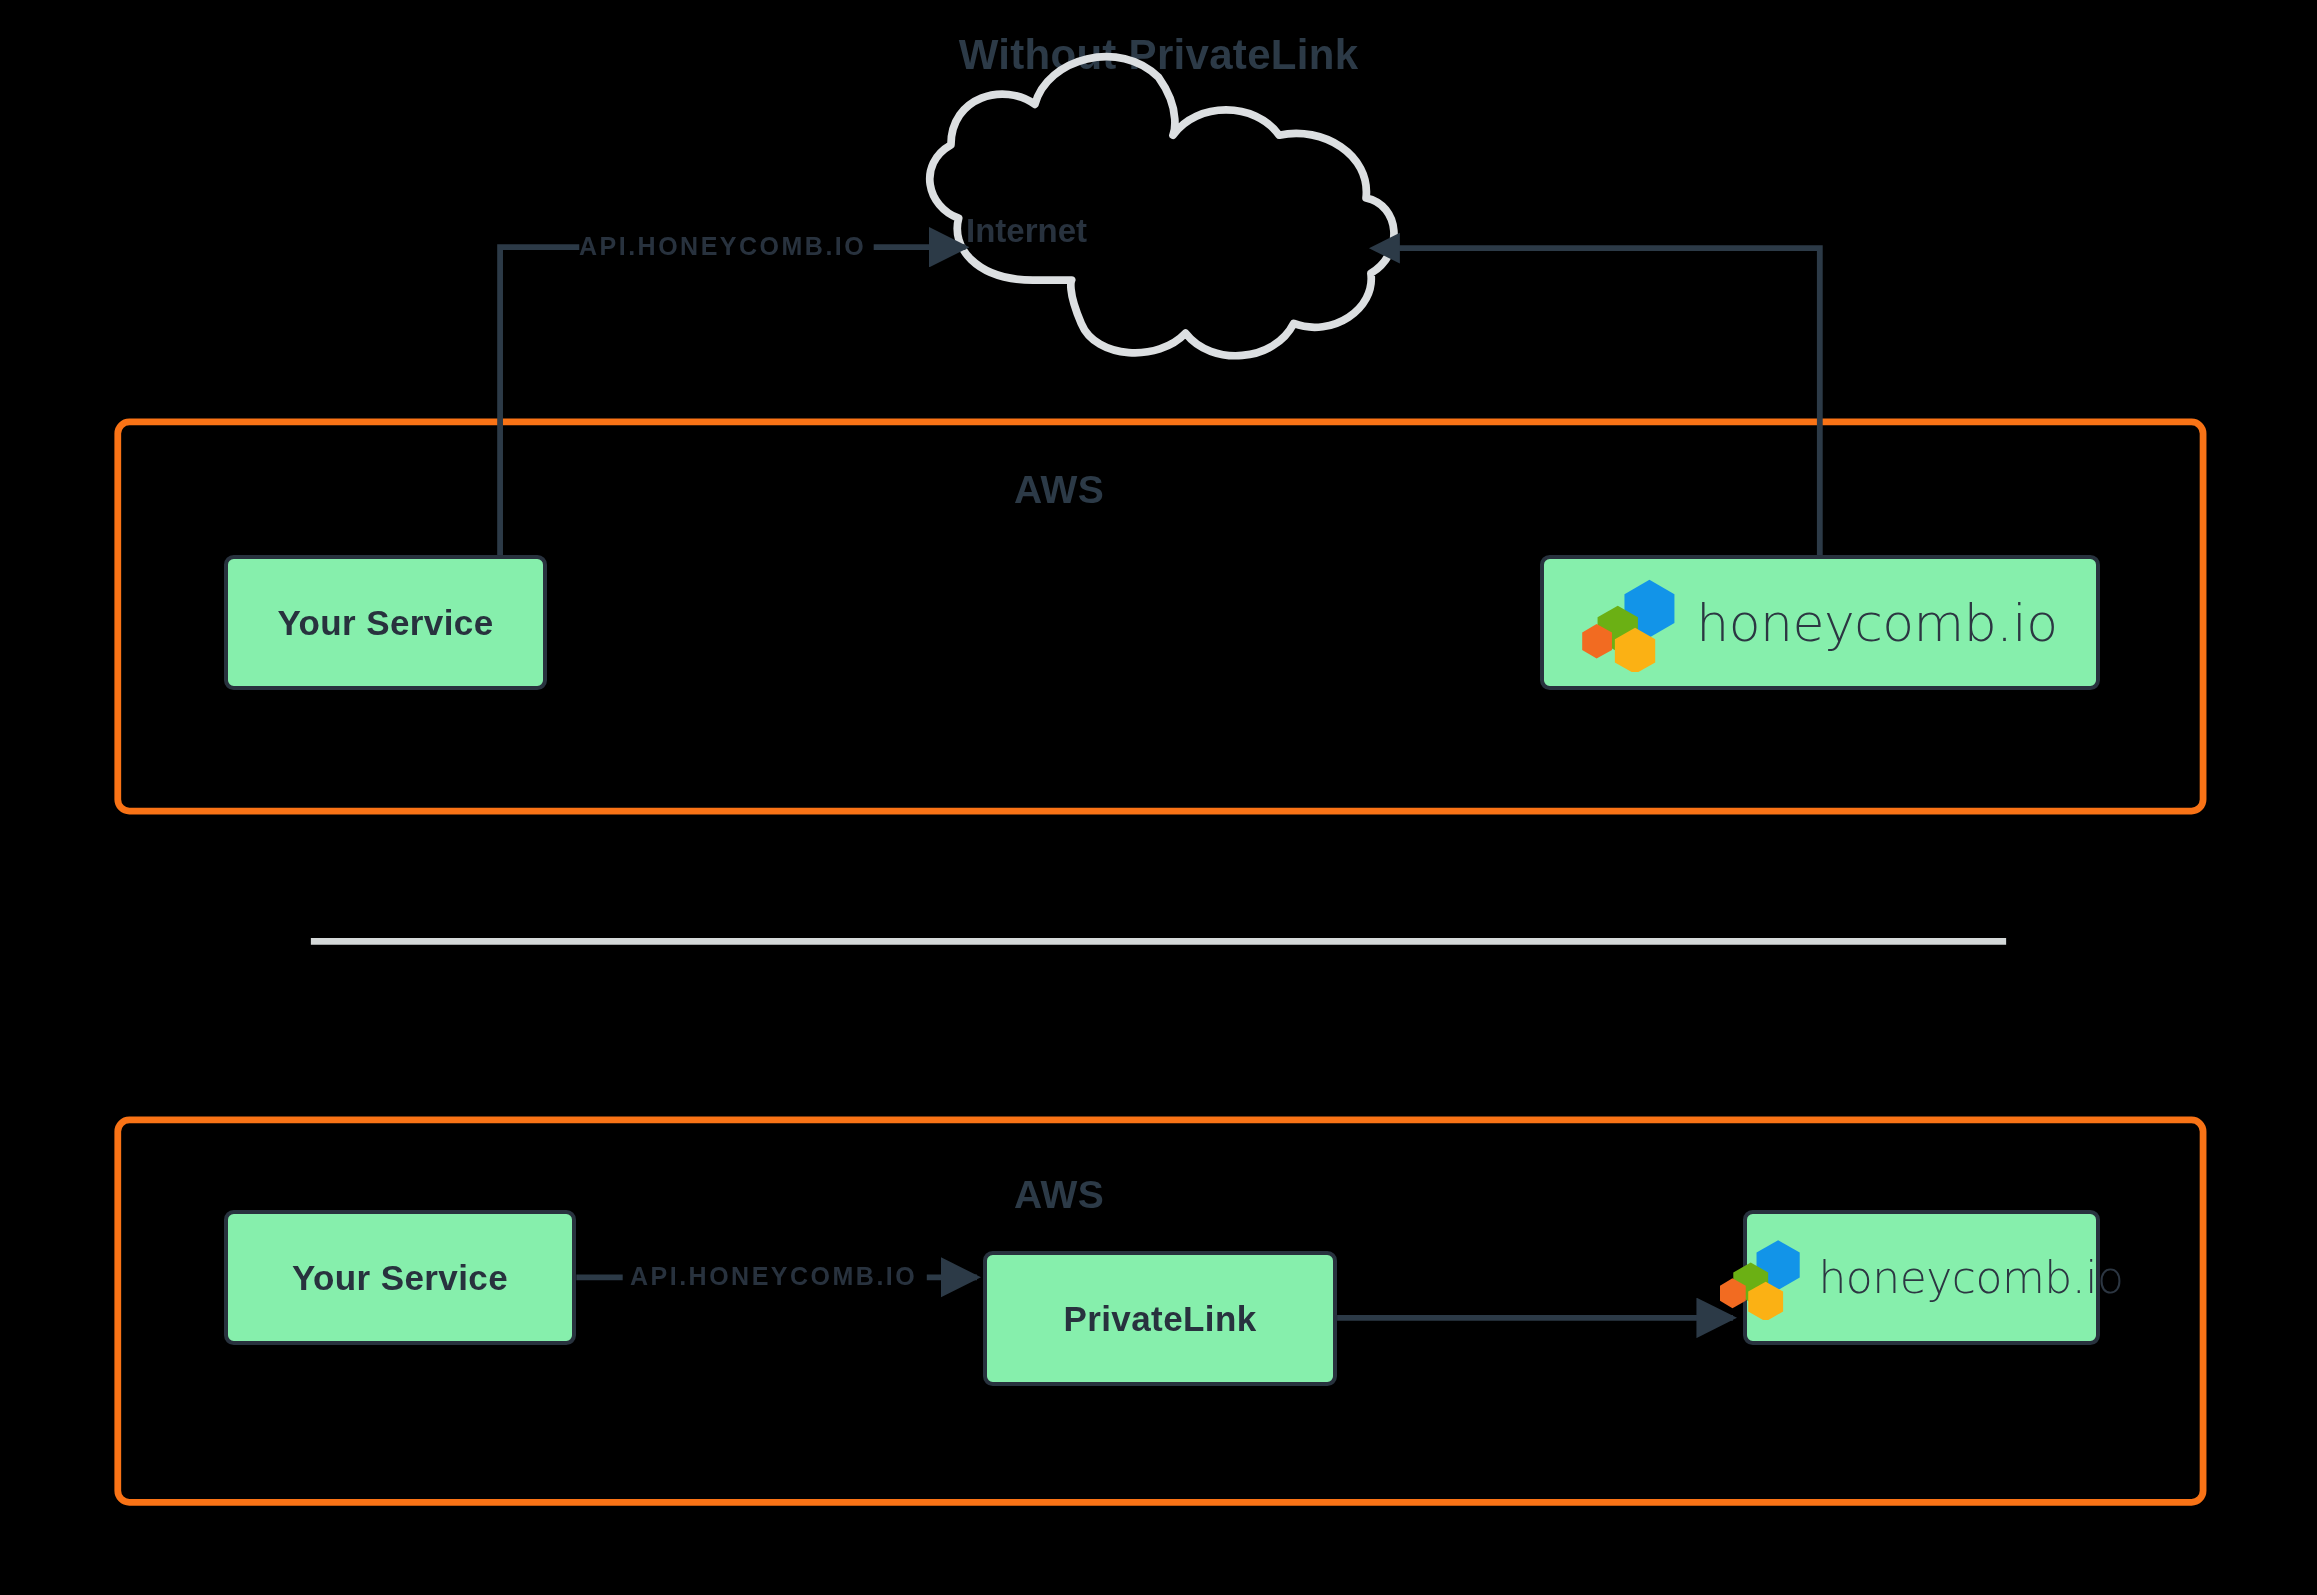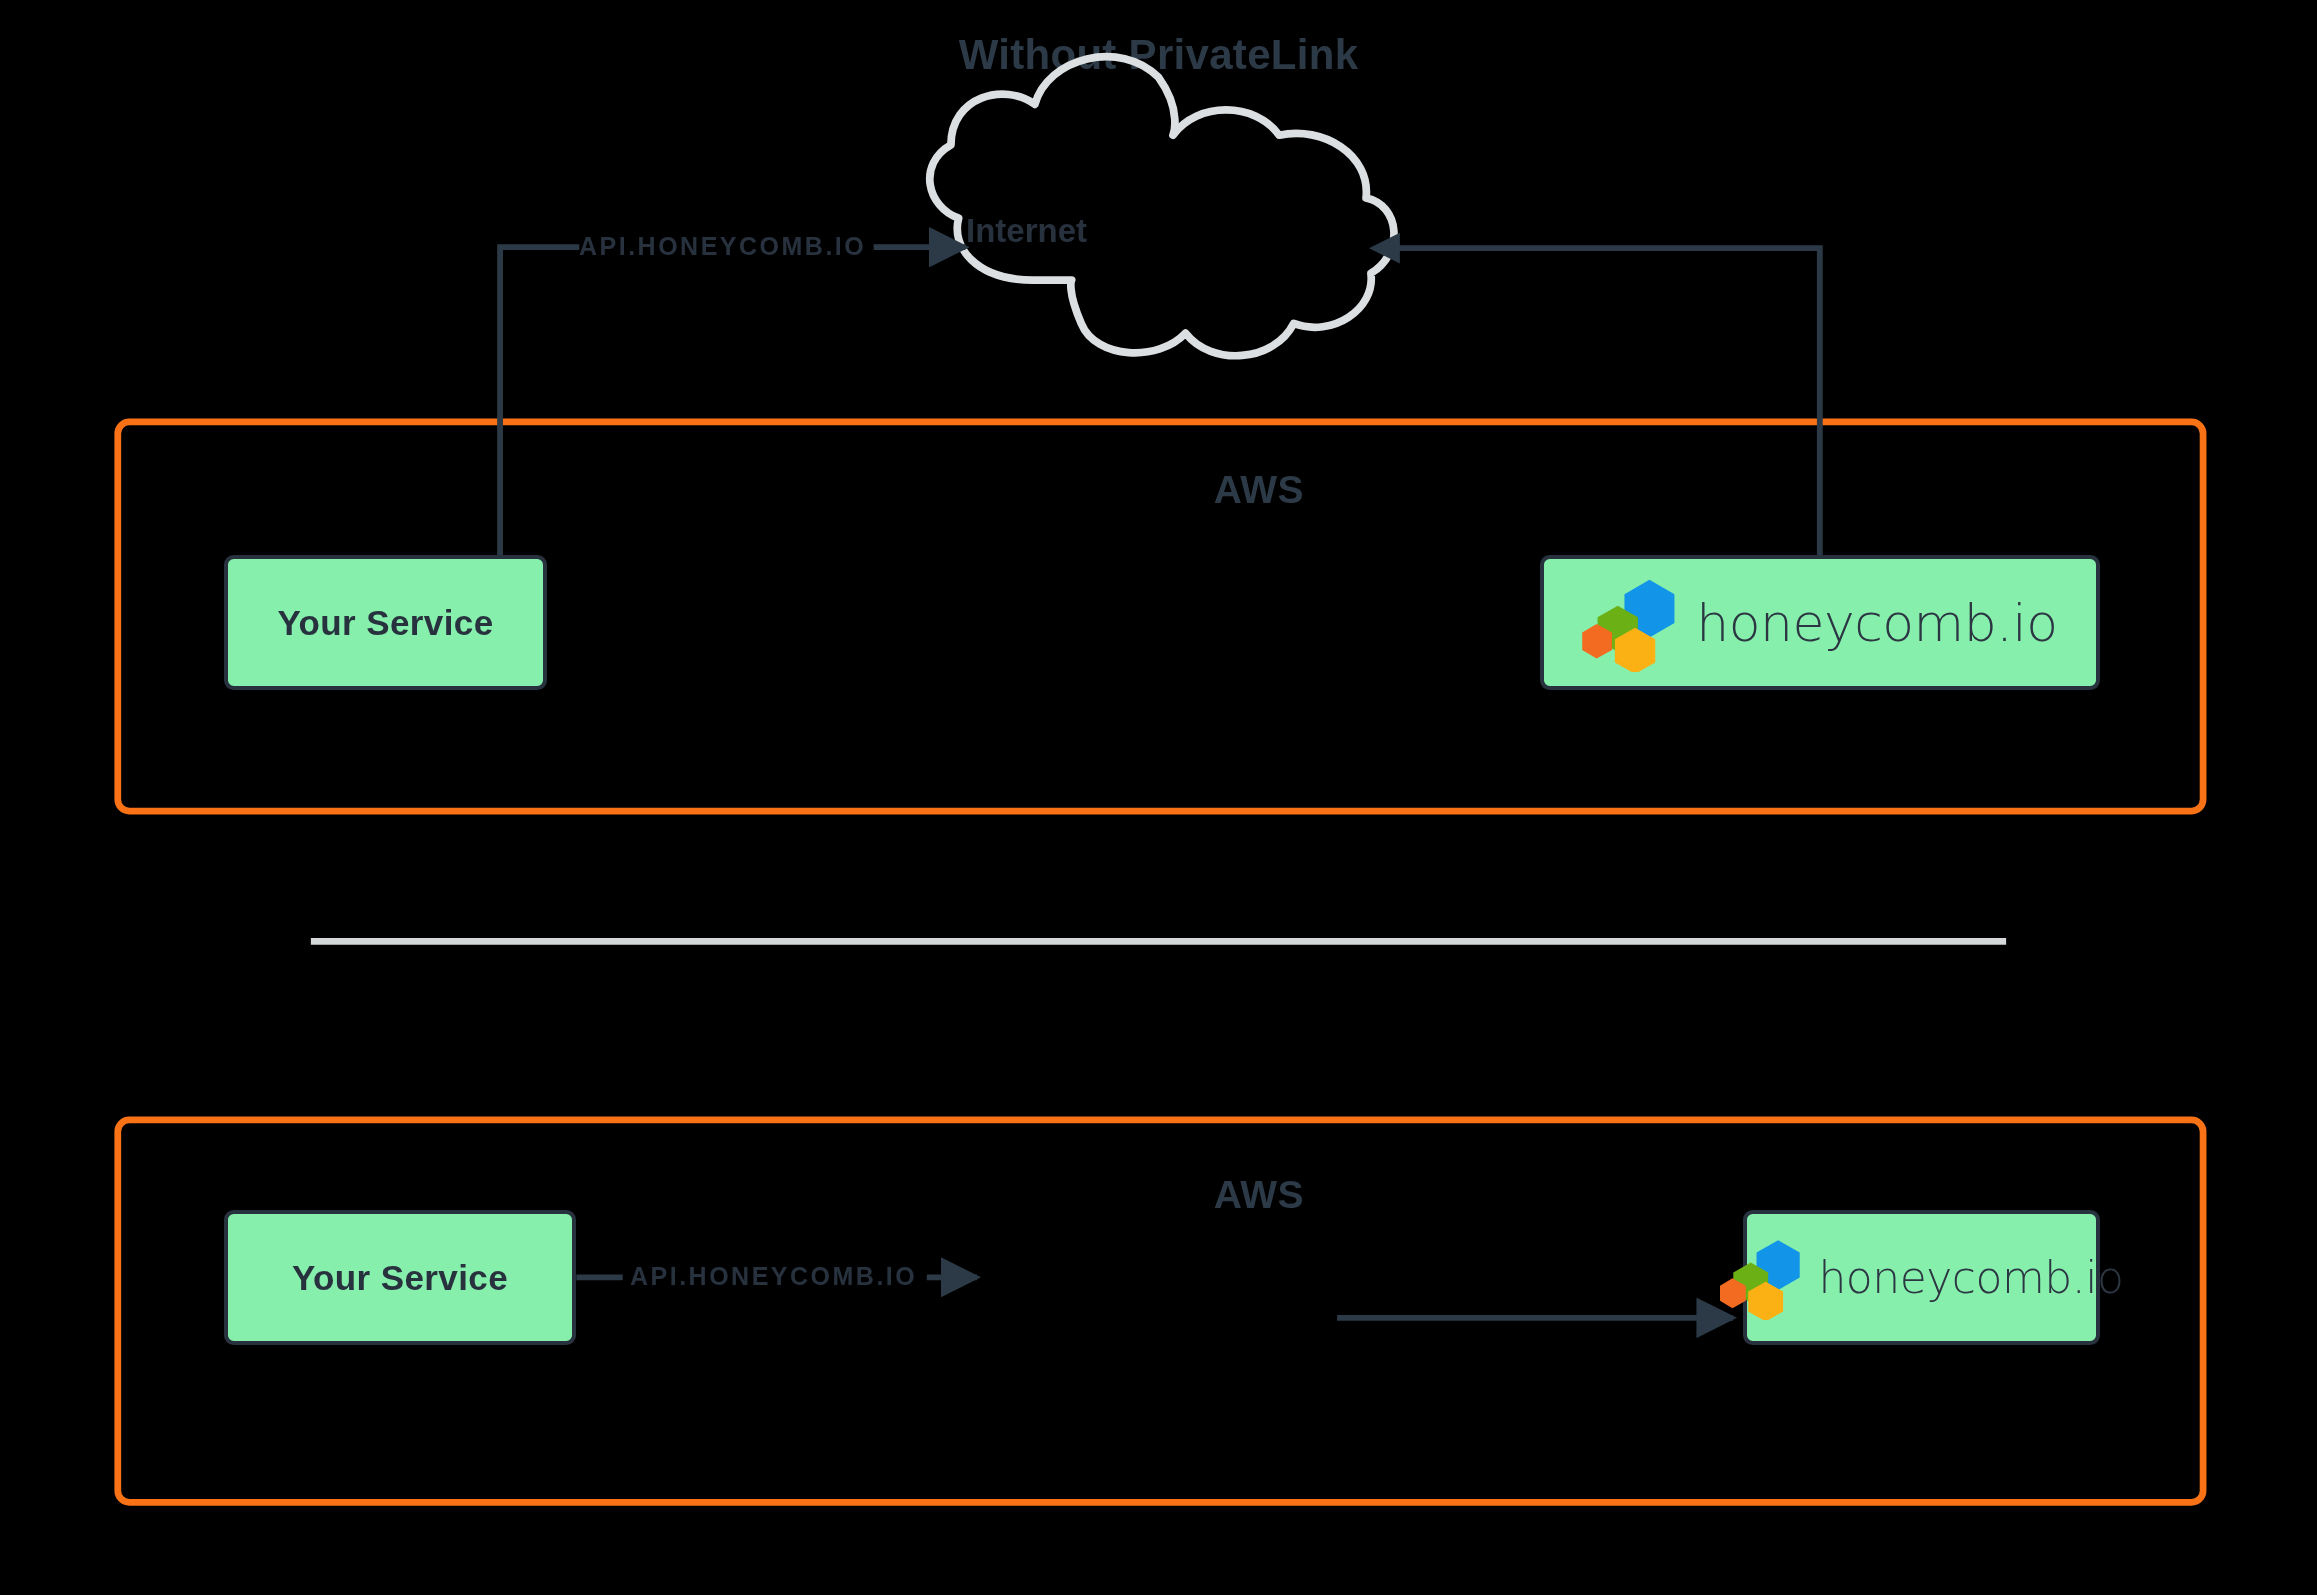--- a/index.html
+++ b/index.html
@@ -34,21 +34,21 @@
     font-size: 42px;
     font-weight: bold;
     letter-spacing: 0.3px;
   }
   .aws-label {
     position: absolute;
     color: #2c3a47;
     font-size: 39px;
     font-weight: bold;
     letter-spacing: 0.5px;
-    text-align: right;
+    text-align: left;
     width: 290px;
   }
   .internet-label {
     position: absolute;
     color: #28323e;
     font-size: 33px;
     font-weight: bold;
     text-align: left;
     width: 386px;
   }
@@ -165,20 +165,23 @@
 
 
   <div class="aws-label" style="left:1014px; top:1173px;">AWS</div>
 
   <div class="edge-label" style="left:630px; top:1262px;">API.HONEYCOMB.IO</div>
 
   <div class="node-box" style="left:224px; top:1210px; width:352px; height:135px;">
     <span class="node-label">Your Service</span>
   </div>
 
+  <div class="node-box" style="left:983px; top:1251px; width:354px; height:135px;">
+    <span class="node-label">PrivateLink</span>
+  </div>
 
   <div class="node-box" style="left:1743px; top:1210px; width:357px; height:135px;">
     <div class="hc-logo">
       <svg width="93" height="85" viewBox="0 0 112 102">
         <polygon points="70,6 96,21 96,51 70,66 44,51 44,21" fill="#1294e8"></polygon>
         <polygon points="37,33 58,45 58,69 37,81 16,69 16,45" fill="#6bb014"></polygon>
         <polygon points="15,52 31,61 31,79 15,88 0,79 0,61" fill="#f26b21"></polygon>
         <polygon points="55,56 76,68 76,92 55,104 34,92 34,68" fill="#fbb114"></polygon>
       </svg>
       <span class="hc-word small">honeycomb.io</span>

